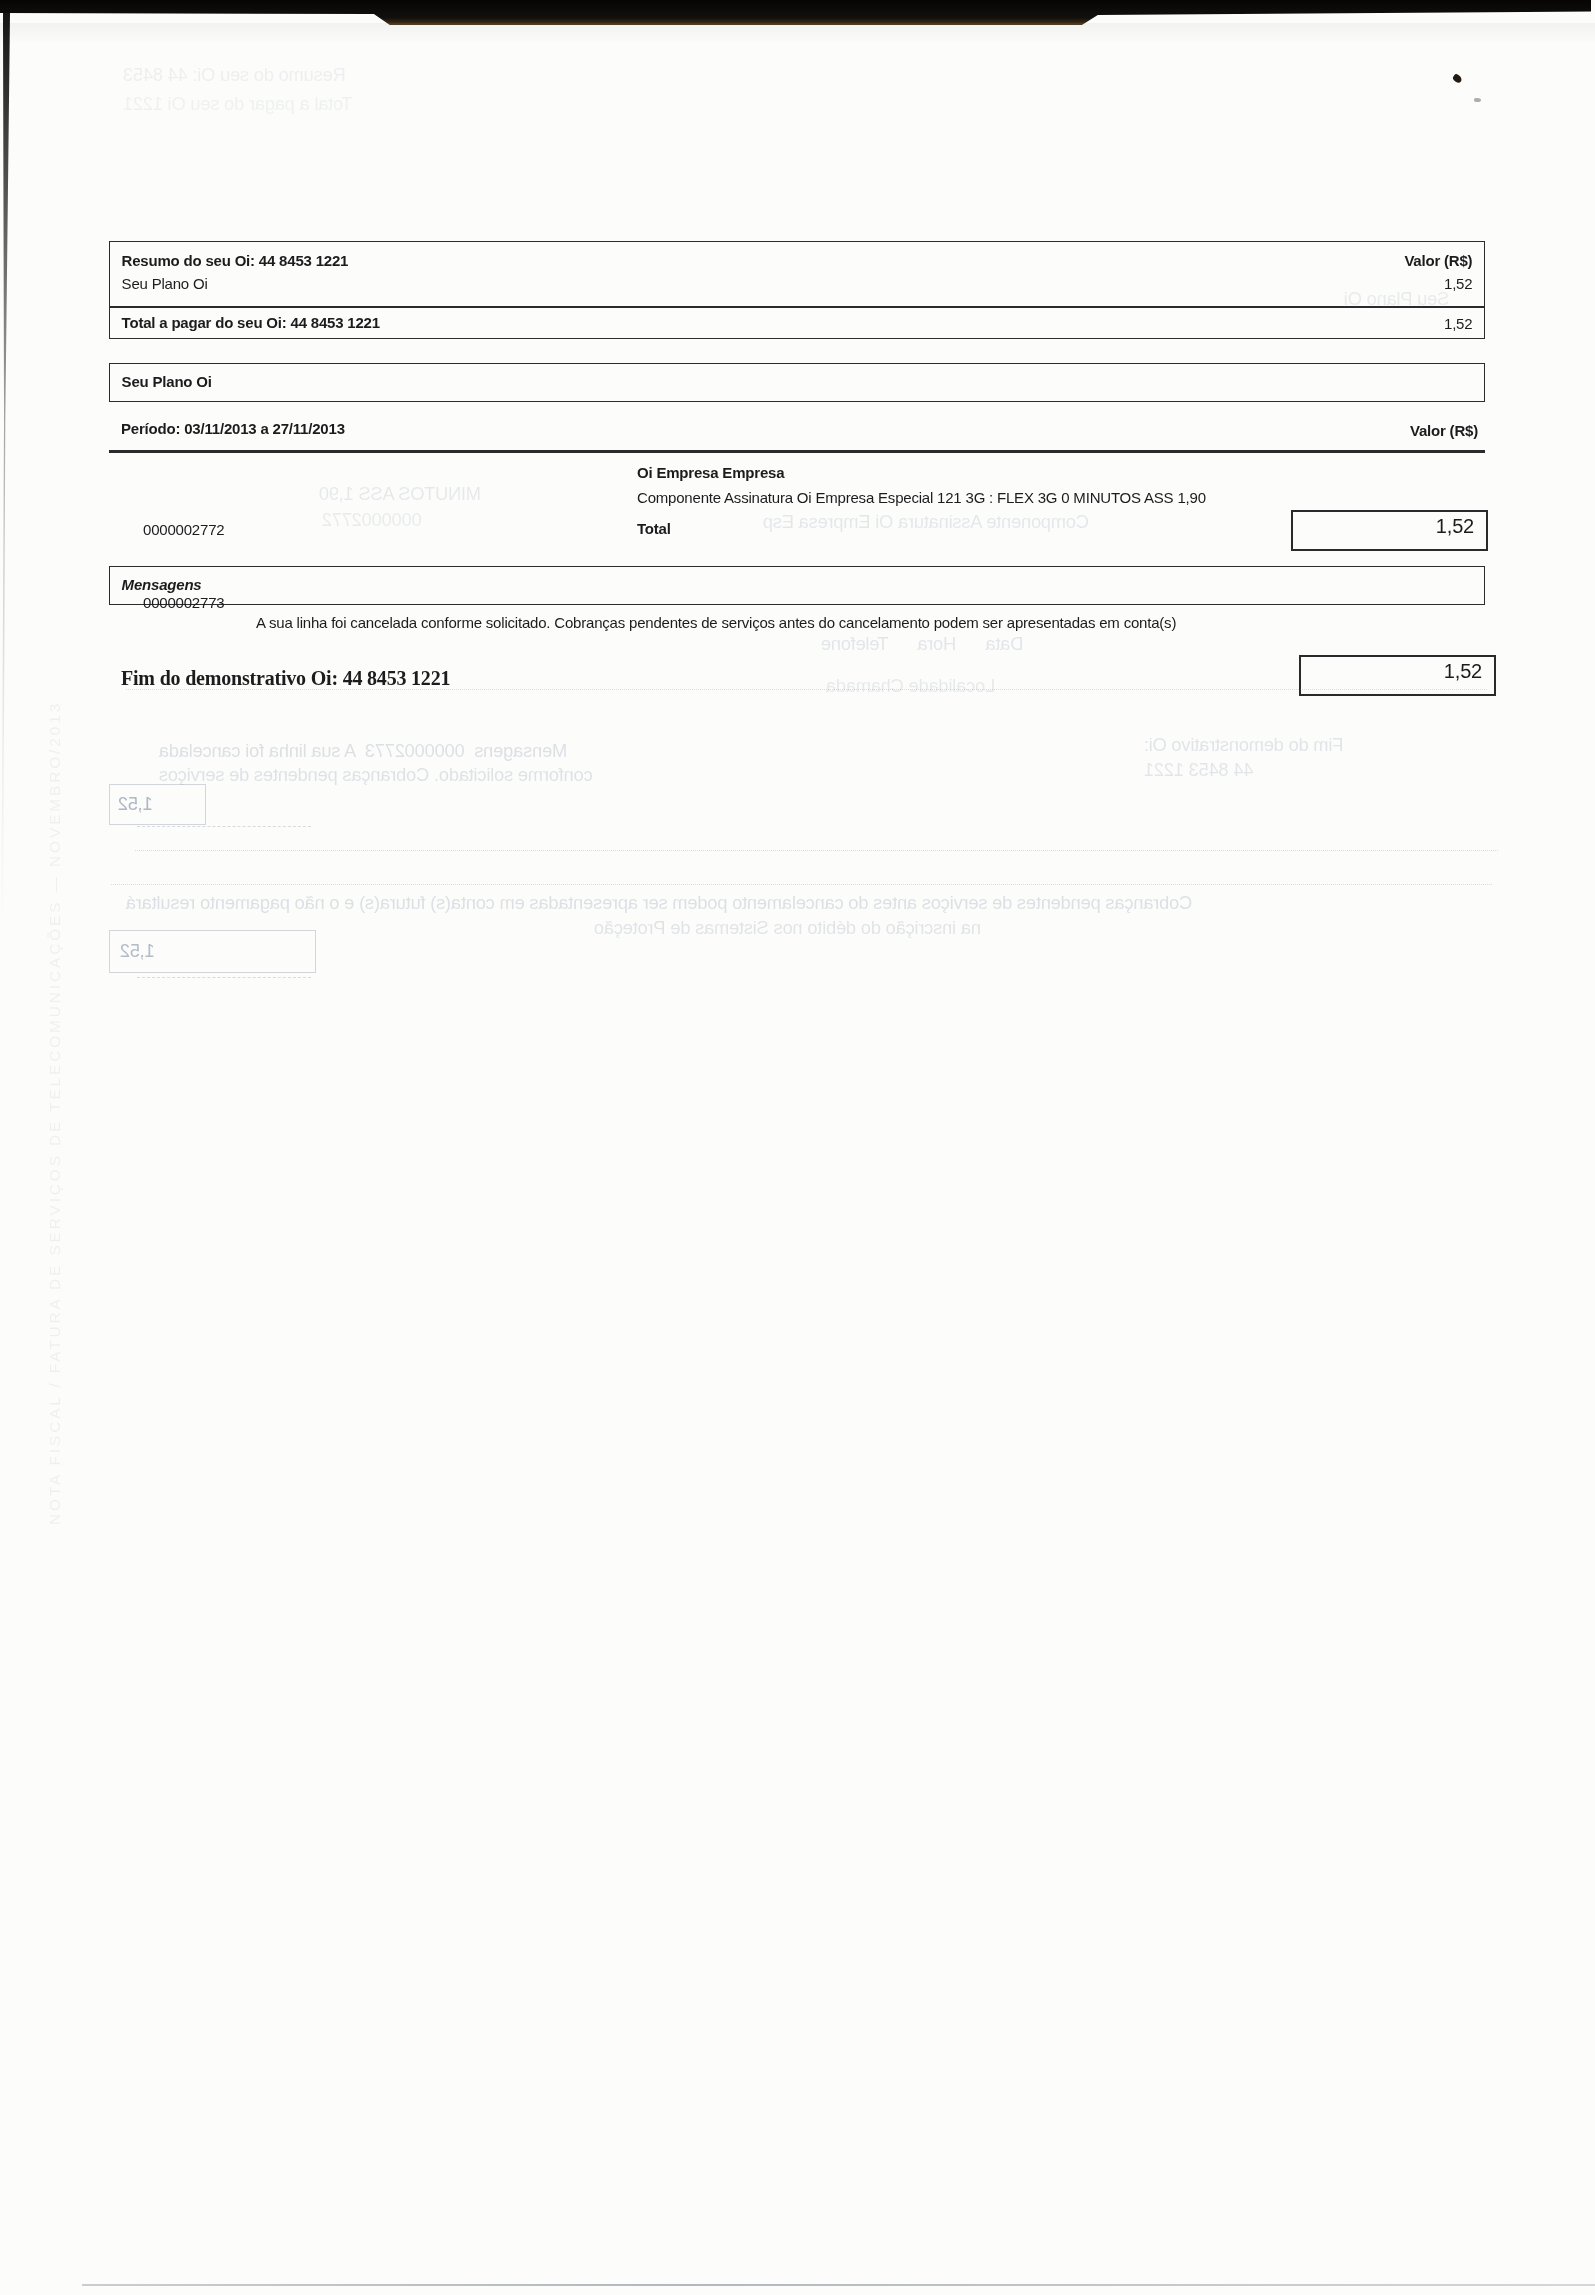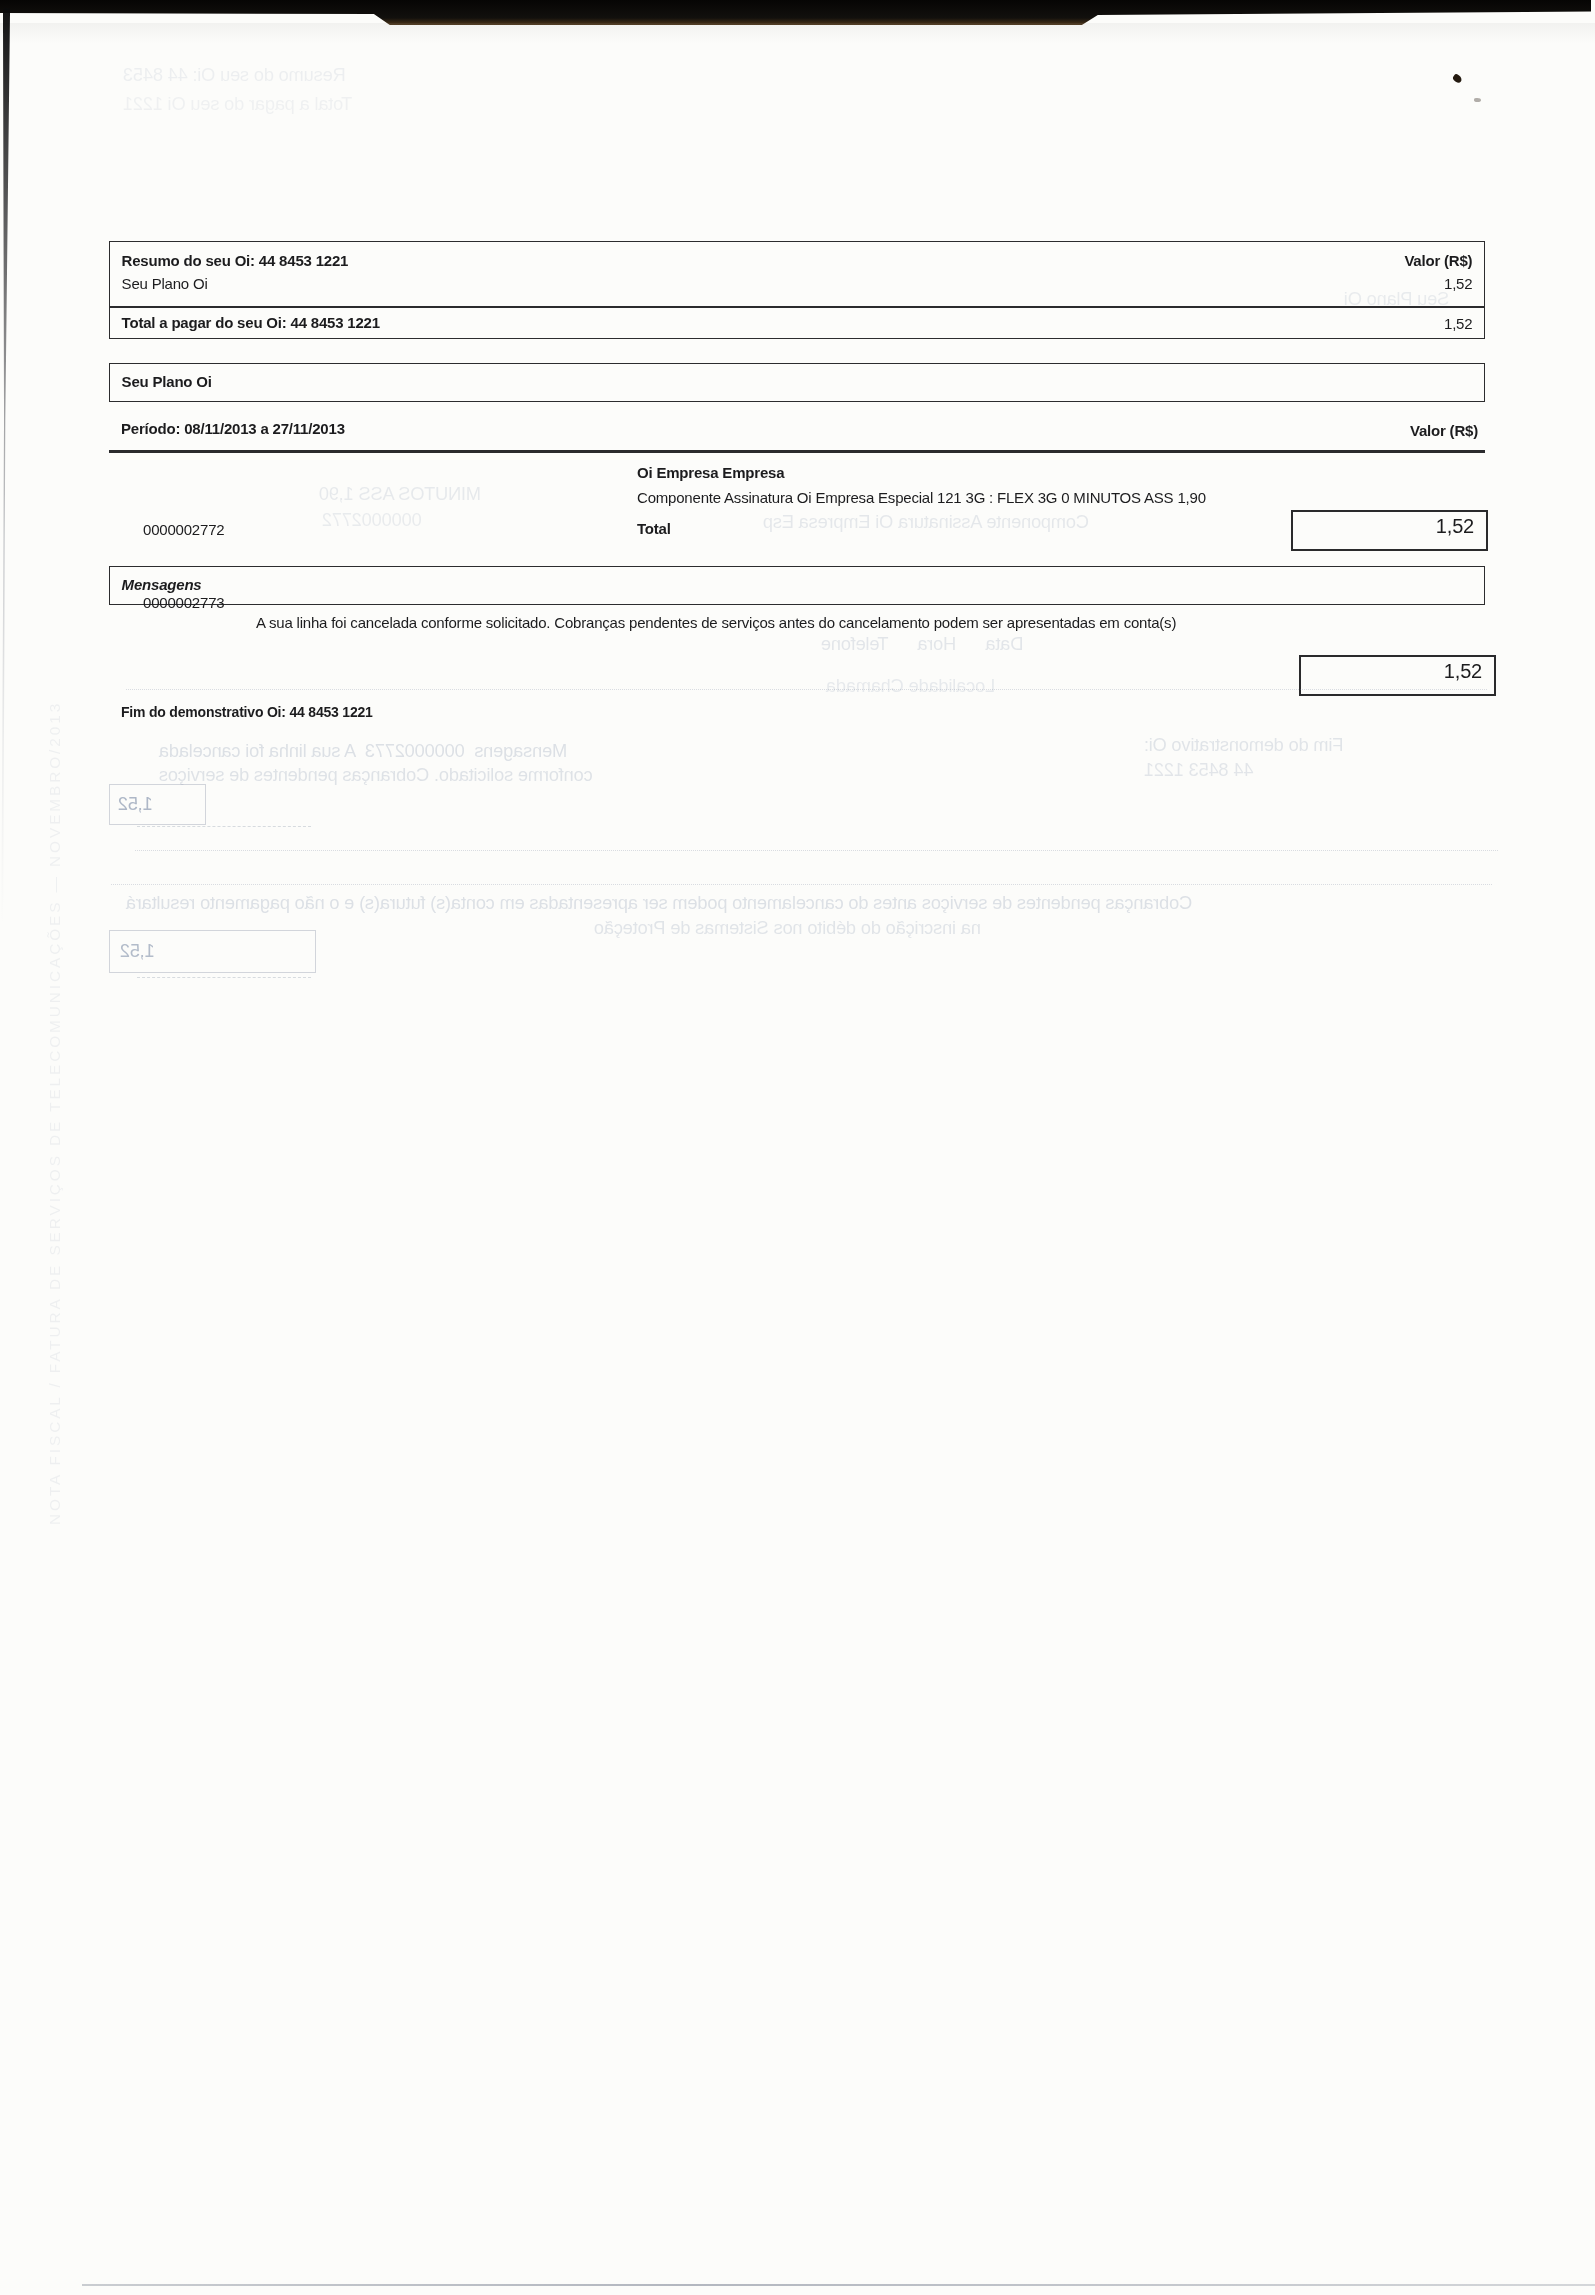--- a/index.html
+++ b/index.html
@@ -72,38 +72,38 @@
     <div class="t ra" style="right:11.6px;top:30px;">1,52</div>
     <div class="hrule" style="left:0;top:64px;width:100%;height:1.9px;"></div>
     <div class="t b" style="left:11.6px;top:69px;">Total a pagar do seu Oi: 44 8453 1221</div>
     <div class="t ra" style="right:11.6px;top:70px;">1,52</div>
   </div>
 
   <div class="box" style="left:109px;top:363px;width:1374px;height:37px;">
     <div class="t b" style="left:11.6px;top:5.8px;">Seu Plano Oi</div>
   </div>
 
-  <div class="t b" style="left:121px;top:417px;">Período: 08/11/2013 a 27/11/2013</div>
+  <div class="t b" style="left:121px;top:417px;">Período: 03/11/2013 a 27/11/2013</div>
   <div class="t b ra" style="left:1188px;top:419px;width:290px;">Valor (R$)</div>
   <div class="hrule" style="left:109px;top:450px;width:1376px;height:2.9px;"></div>
 
   <div class="t b" style="left:637px;top:461px;">Oi Empresa Empresa</div>
   <div class="t" style="left:637px;top:486px;">Componente Assinatura Oi Empresa Especial 121 3G : FLEX 3G 0 MINUTOS ASS 1,90</div>
   <div class="t" style="left:143px;top:518px;">0000002772</div>
   <div class="t b" style="left:637px;top:517px;">Total</div>
   <div class="vbox" style="left:1291px;top:510px;">1,52</div>
 
   <div class="box" style="left:109px;top:566px;width:1374px;height:37px;font-style:italic;">
     <div class="t b" style="left:11.6px;top:5.8px;">Mensagens</div>
   </div>
 
   <div class="t" style="left:143px;top:591px;">0000002773</div>
   <div class="t" style="left:256px;top:611px;">A sua linha foi cancelada conforme solicitado. Cobranças pendentes de serviços antes do cancelamento podem ser apresentadas em conta(s)</div>
 
-  <div class="t b" style="left:121px;top:701px;font-size:14px;">Fim do demonstrativo Oi: 44 8453 1221</div>
+  <div class="t b" style="left:121px;top:667px;font-size:20px;font-family:Liberation Serif, serif;">Fim do demonstrativo Oi: 44 8453 1221</div>
   <div class="vbox" style="left:1299px;top:655px;">1,52</div>
 
   <div class="ghost" style="left:123px;top:64px;opacity:.14;">Resumo do seu Oi: 44 8453</div>
   <div class="ghost" style="left:123px;top:93px;opacity:.12;">Total a pagar do seu Oi 1221</div>
 
   <div class="ghost" style="left:1344px;top:288px;opacity:.18;">Seu Plano Oi</div>
 
   <div class="ghost" style="left:319px;top:483px;opacity:.2;">MINUTOS ASS 1,90</div>
   <div class="ghost" style="left:322px;top:509px;opacity:.18;">0000002772</div>
   <div class="ghost" style="left:763px;top:511px;opacity:.22;">Componente Assinatura Oi Empresa Esp</div>

